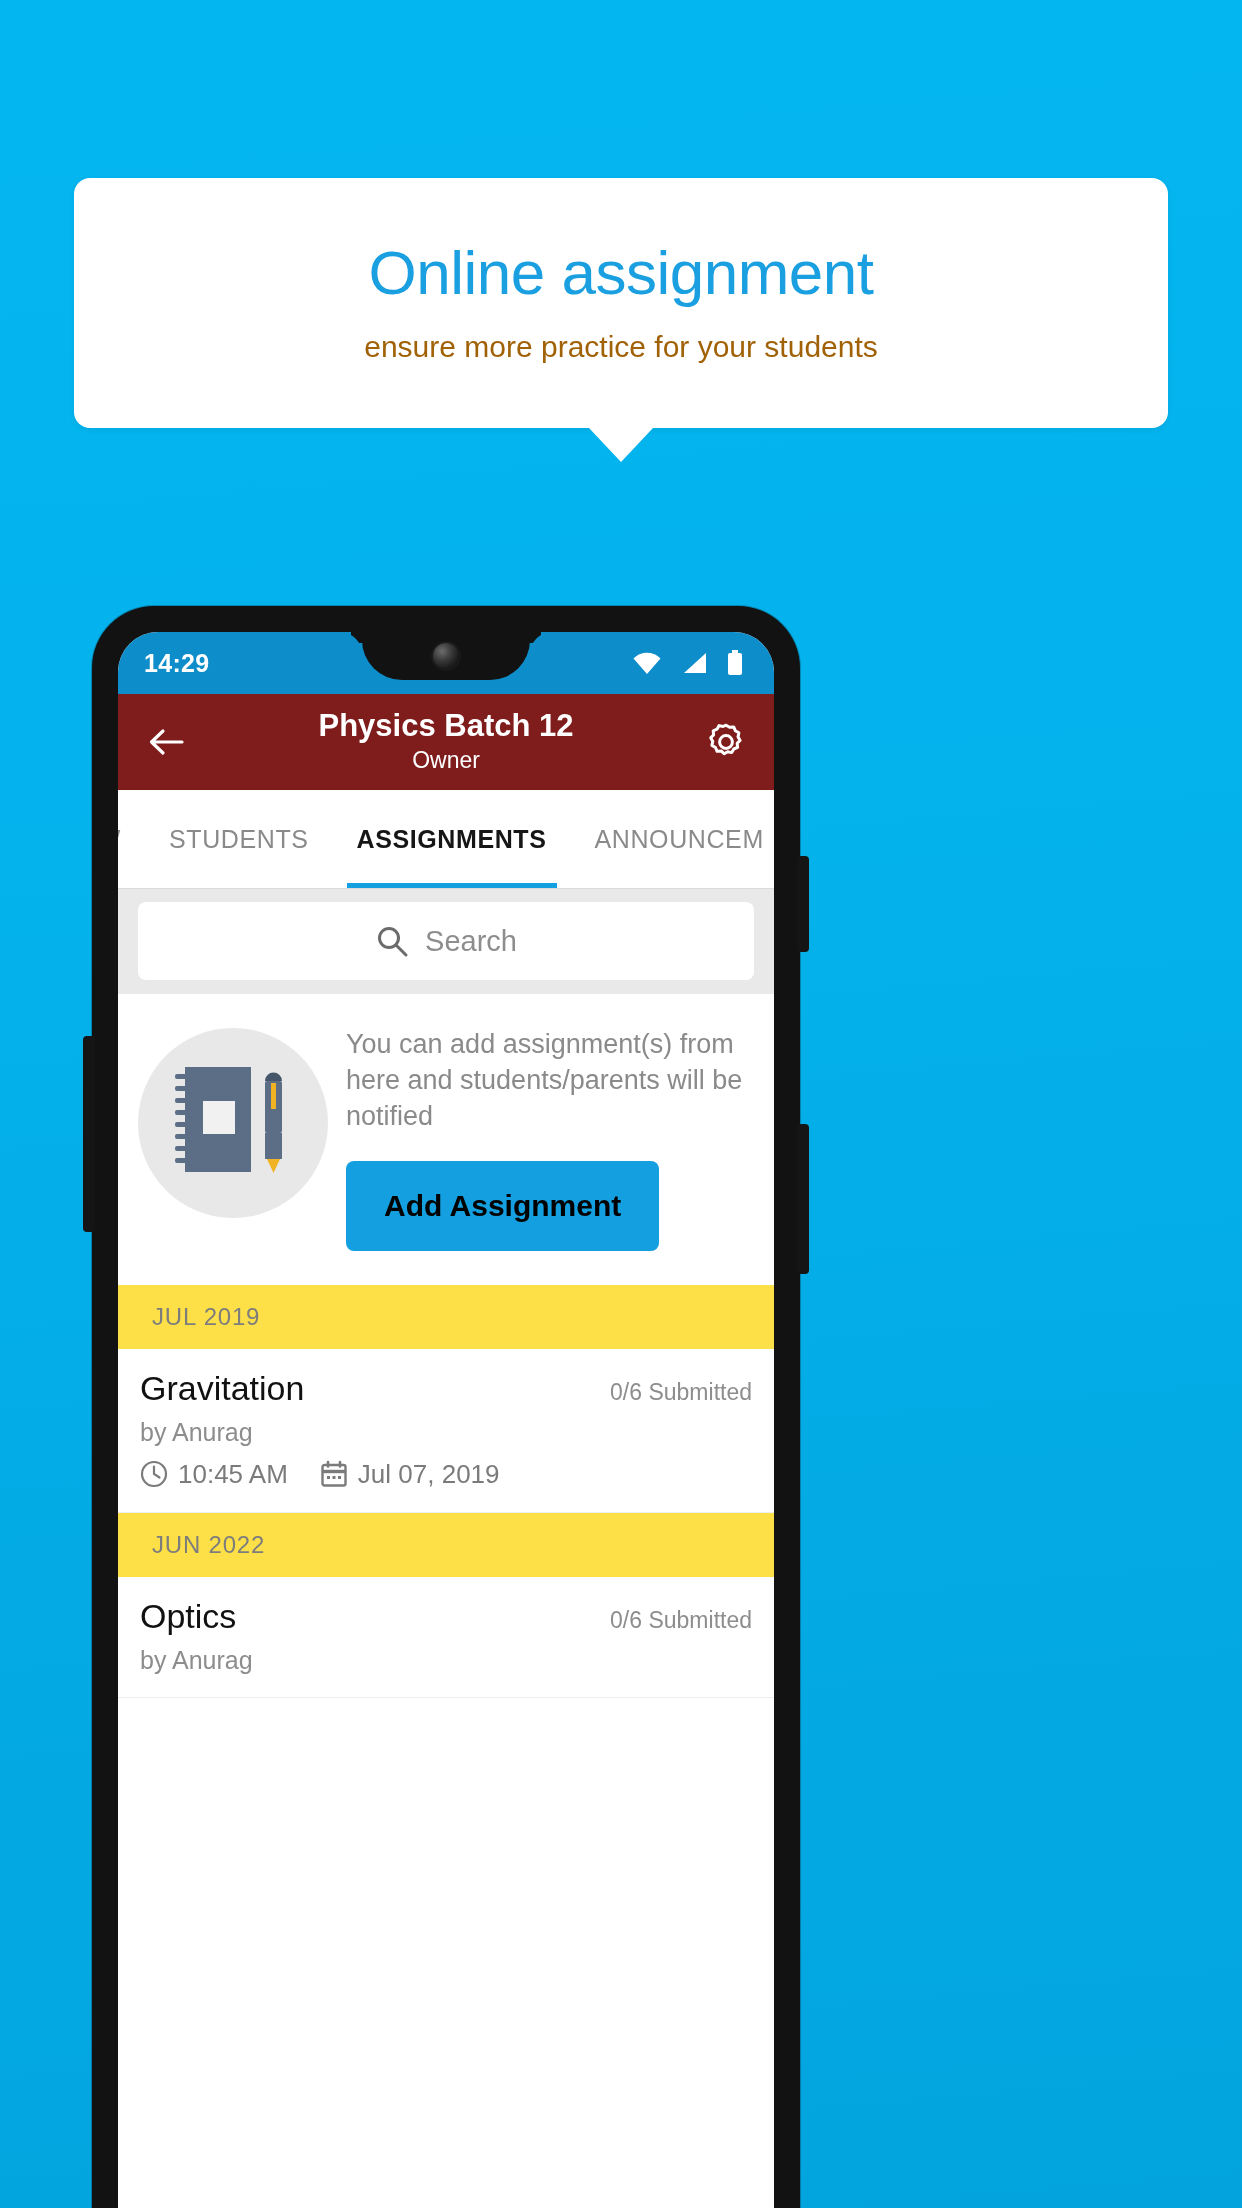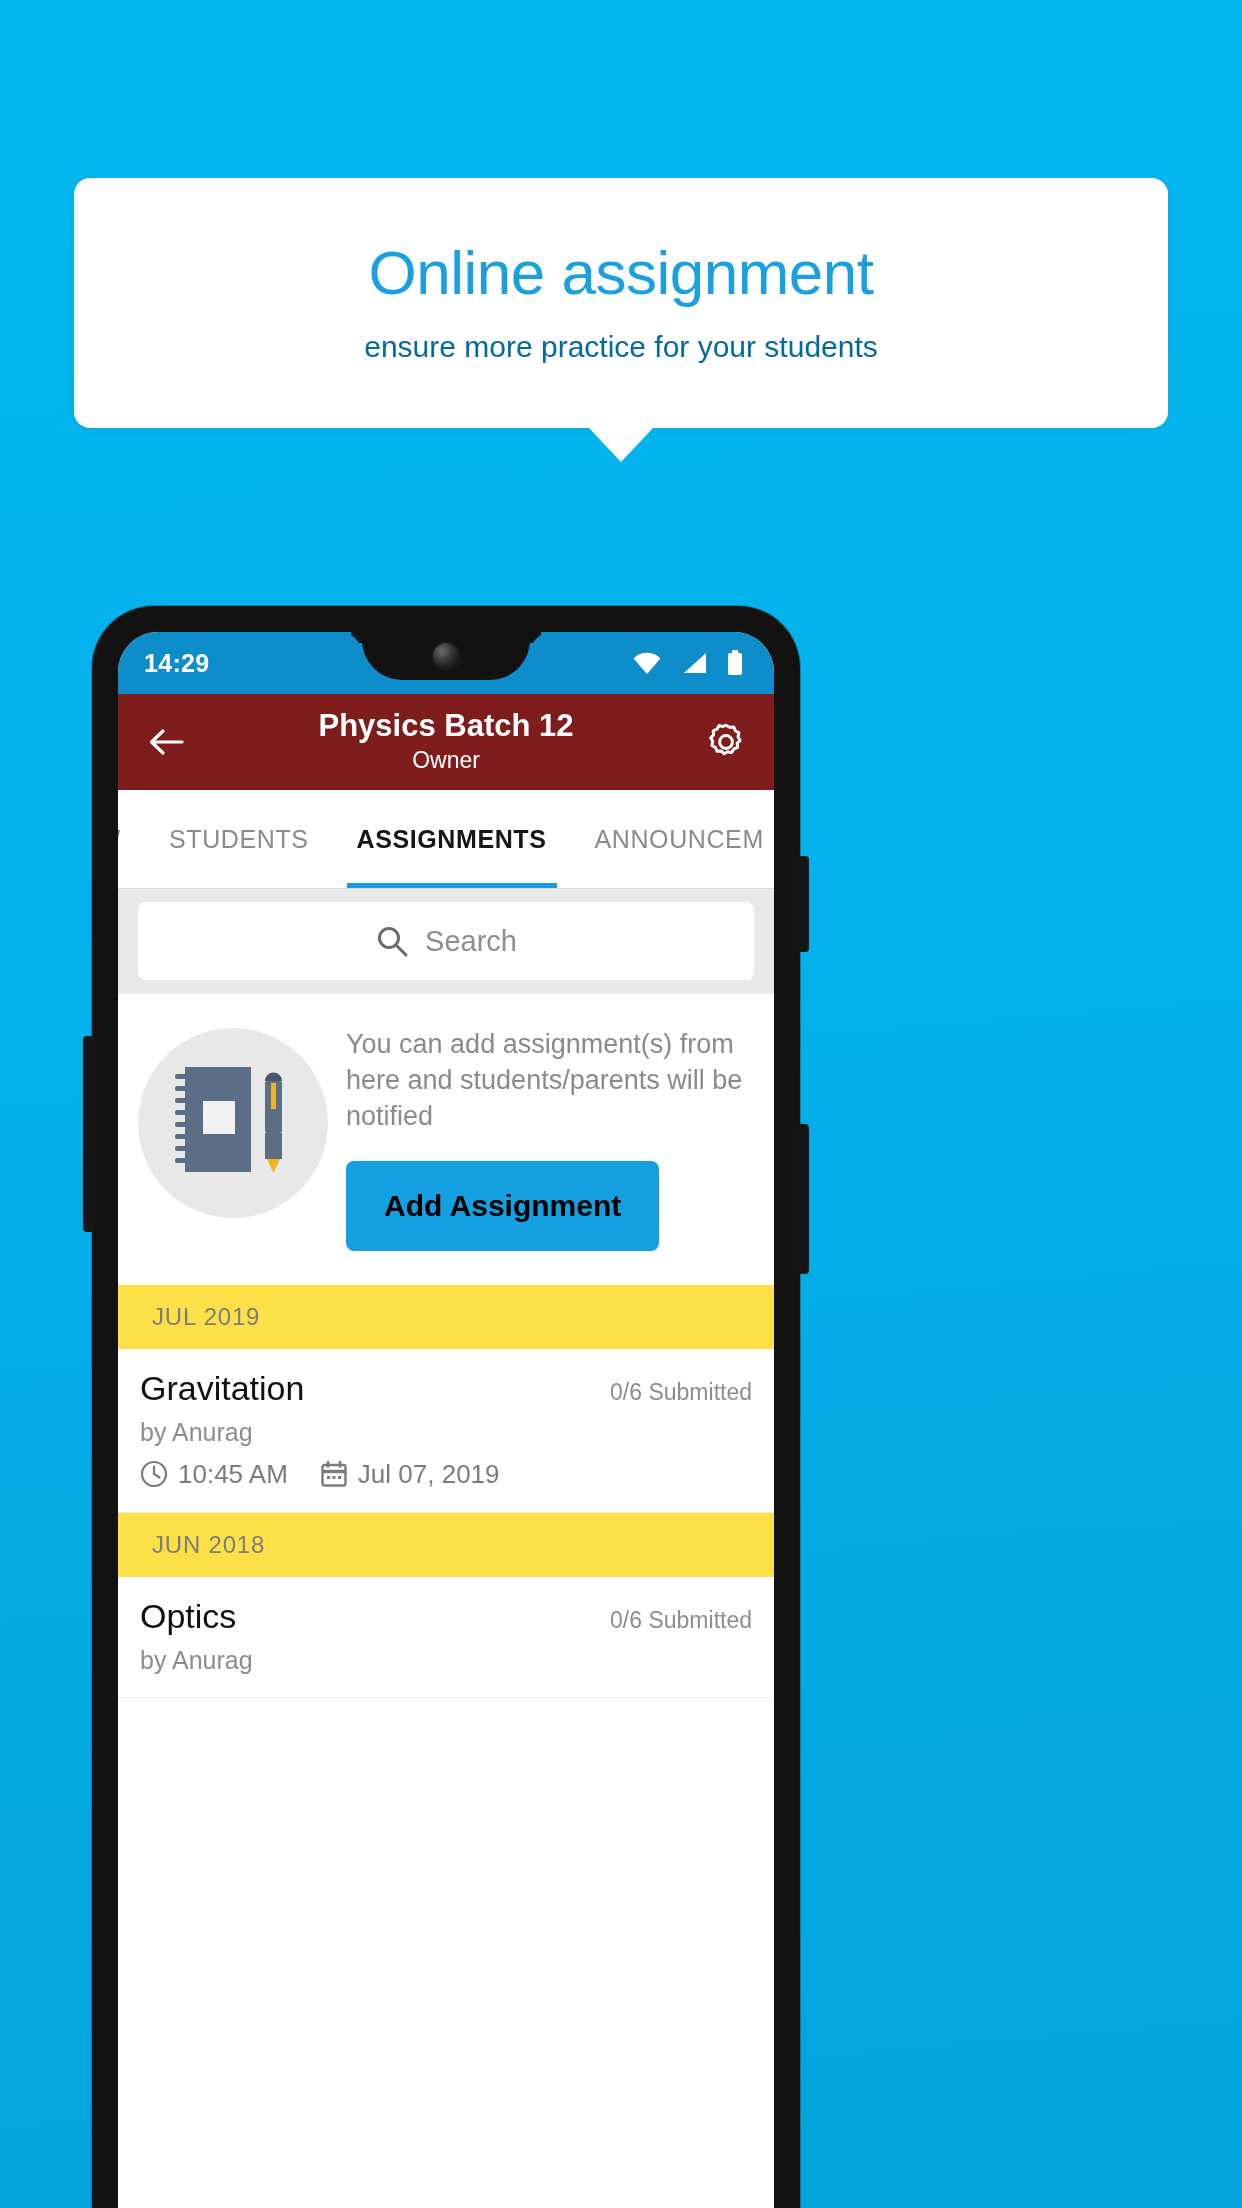--- a/index.html
+++ b/index.html
@@ -30,21 +30,21 @@
   #callout-headline{
     font-size:62px;
     color:#1a9fe0;
     font-weight:400;
     letter-spacing:-.5px;
     line-height:1;
     margin-bottom:26px;
   }
   #callout-sub{
     font-size:30px;
-    color:#0369a1;
+    color:#a16207;
     font-weight:400;
   }
   #callout-tail{
     position:absolute;
     left:50%; margin-left:-32px;
     top:428px;
     width:0; height:0;
     border-left:32px solid transparent;
     border-right:32px solid transparent;
     border-top:34px solid #ffffff;
@@ -341,21 +341,21 @@
           <g fill="#7b7b7b">
               <rect x="7" y="16" width="3" height="3"></rect>
               <rect x="12.5" y="16" width="3" height="3"></rect>
               <rect x="18" y="16" width="3" height="3"></rect>
             </g>
         </svg>
         <span>Jul 07, 2019</span>
       </div>
     </div>
 
-    <div class="month-header">JUN 2018</div>
+    <div class="month-header">JUN 2022</div>
     <div class="assignment">
       <div class="assignment-top">
         <div class="assignment-title">Optics</div>
         <div class="assignment-status">0/6 Submitted</div>
       </div>
       <div class="assignment-author">by Anurag</div>
     </div>
 
   </div>
 </div>

